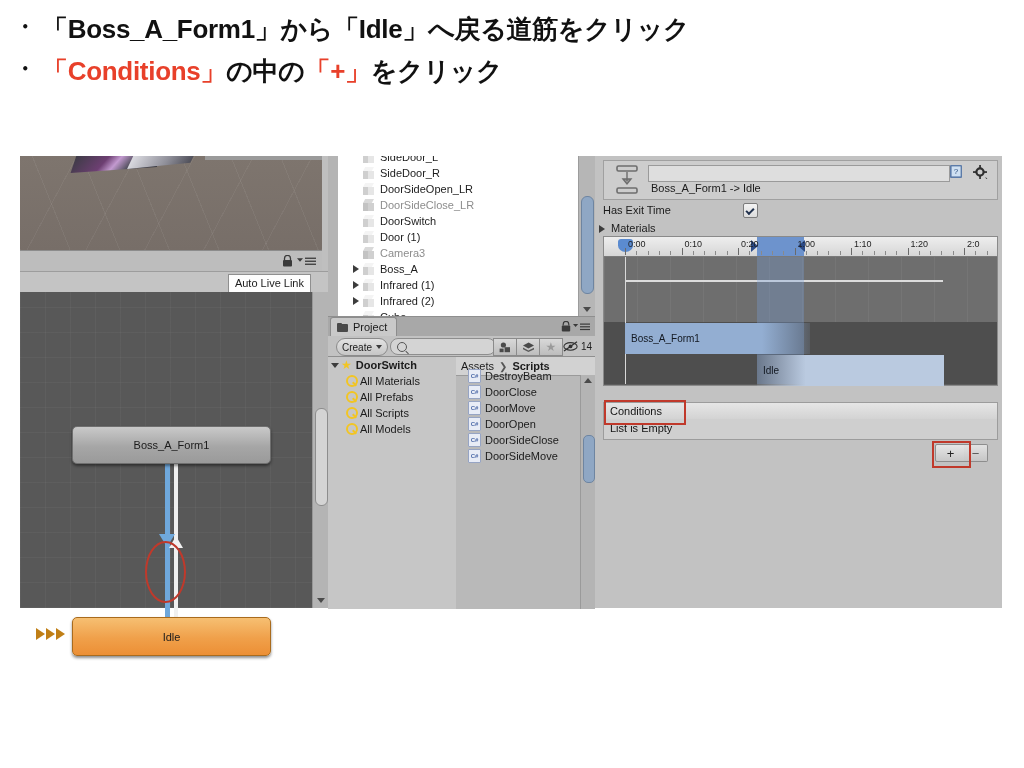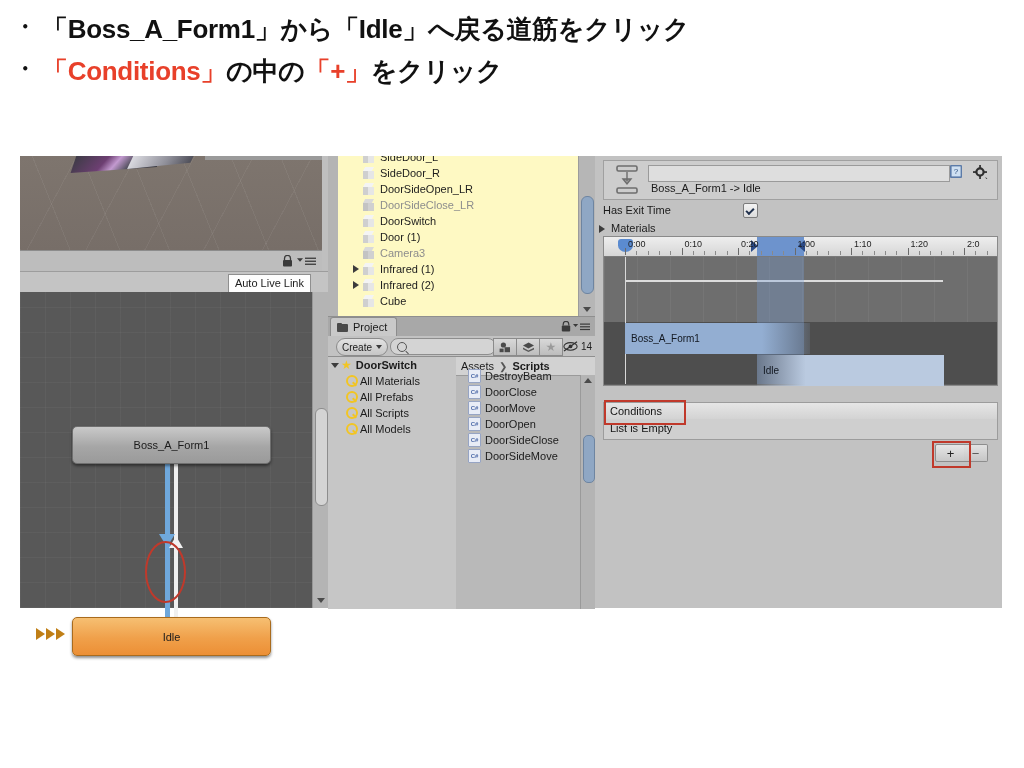--- a/index.html
+++ b/index.html
@@ -69,21 +69,21 @@
   .arrow-down{position:absolute;left:139px;top:242px;width:0;height:0;
      border-left:8px solid transparent;border-right:8px solid transparent;border-top:13px solid #6fa8dc;}
   .arrow-up{position:absolute;left:149px;top:244px;width:0;height:0;
      border-left:7px solid transparent;border-right:7px solid transparent;border-bottom:12px solid #f2f2f2;}
   .entry-arrows{position:absolute;left:16px;top:336px;display:flex;gap:1px;}
   .entry-arrows i{width:0;height:0;border-top:6px solid transparent;border-bottom:6px solid transparent;border-left:9px solid #c07f16;display:block;}
   .circle-annot{position:absolute;left:125px;top:249px;width:37px;height:58px;border:2.6px solid #c0392b;border-radius:50%;}
 
   
   .midcol{position:absolute;left:308px;top:0;width:267px;height:452px;background:#c6c6c6;}
-  .hier{position:absolute;left:0;top:0;width:267px;height:160px;background:#fef9c3;overflow:hidden;}
+  .hier{position:absolute;left:0;top:0;width:267px;height:160px;background:#ffffff;overflow:hidden;}
   .hier-list{position:absolute;left:0;top:-7px;width:250px;}
   .hrow{height:16px;display:flex;align-items:center;font-size:11px;color:#1c1c1c;white-space:nowrap;}
   .hrow.dim{color:#8d8d8d;}
   .hrow .tw{width:12px;margin-left:22px;display:flex;align-items:center;justify-content:center;}
   .hrow .tw.no{visibility:hidden;}
   .tri{width:0;height:0;border-top:4px solid transparent;border-bottom:4px solid transparent;border-left:6px solid #3c3c3c;}
   .hrow.dim .tri{border-left-color:#9a9a9a;}
   .cube{width:14px;height:12px;margin-right:4px;position:relative;flex:0 0 auto;}
   .cube .top{position:absolute;left:1px;top:0;width:11px;height:4px;background:#f4f4f4;
      clip-path:polygon(20% 0,100% 0,80% 100%,0 100%);}
@@ -334,20 +334,31 @@
             <div class="hrow dim">
               <span class="tw no">
                 <span class="tri"></span>
               </span>
               <span class="cube">
                 <span class="top"></span>
                 <span class="fl"></span>
                 <span class="fr"></span>
               </span>
               <span>Camera3</span>
+            </div>
+            <div class="hrow">
+              <span class="tw">
+                <span class="tri"></span>
+              </span>
+              <span class="cube">
+                <span class="top"></span>
+                <span class="fl"></span>
+                <span class="fr"></span>
+              </span>
+              <span>Boss_A</span>
             </div>
             <div class="hrow">
               <span class="tw">
                 <span class="tri"></span>
               </span>
               <span class="cube">
                 <span class="top"></span>
                 <span class="fl"></span>
                 <span class="fr"></span>
               </span>

